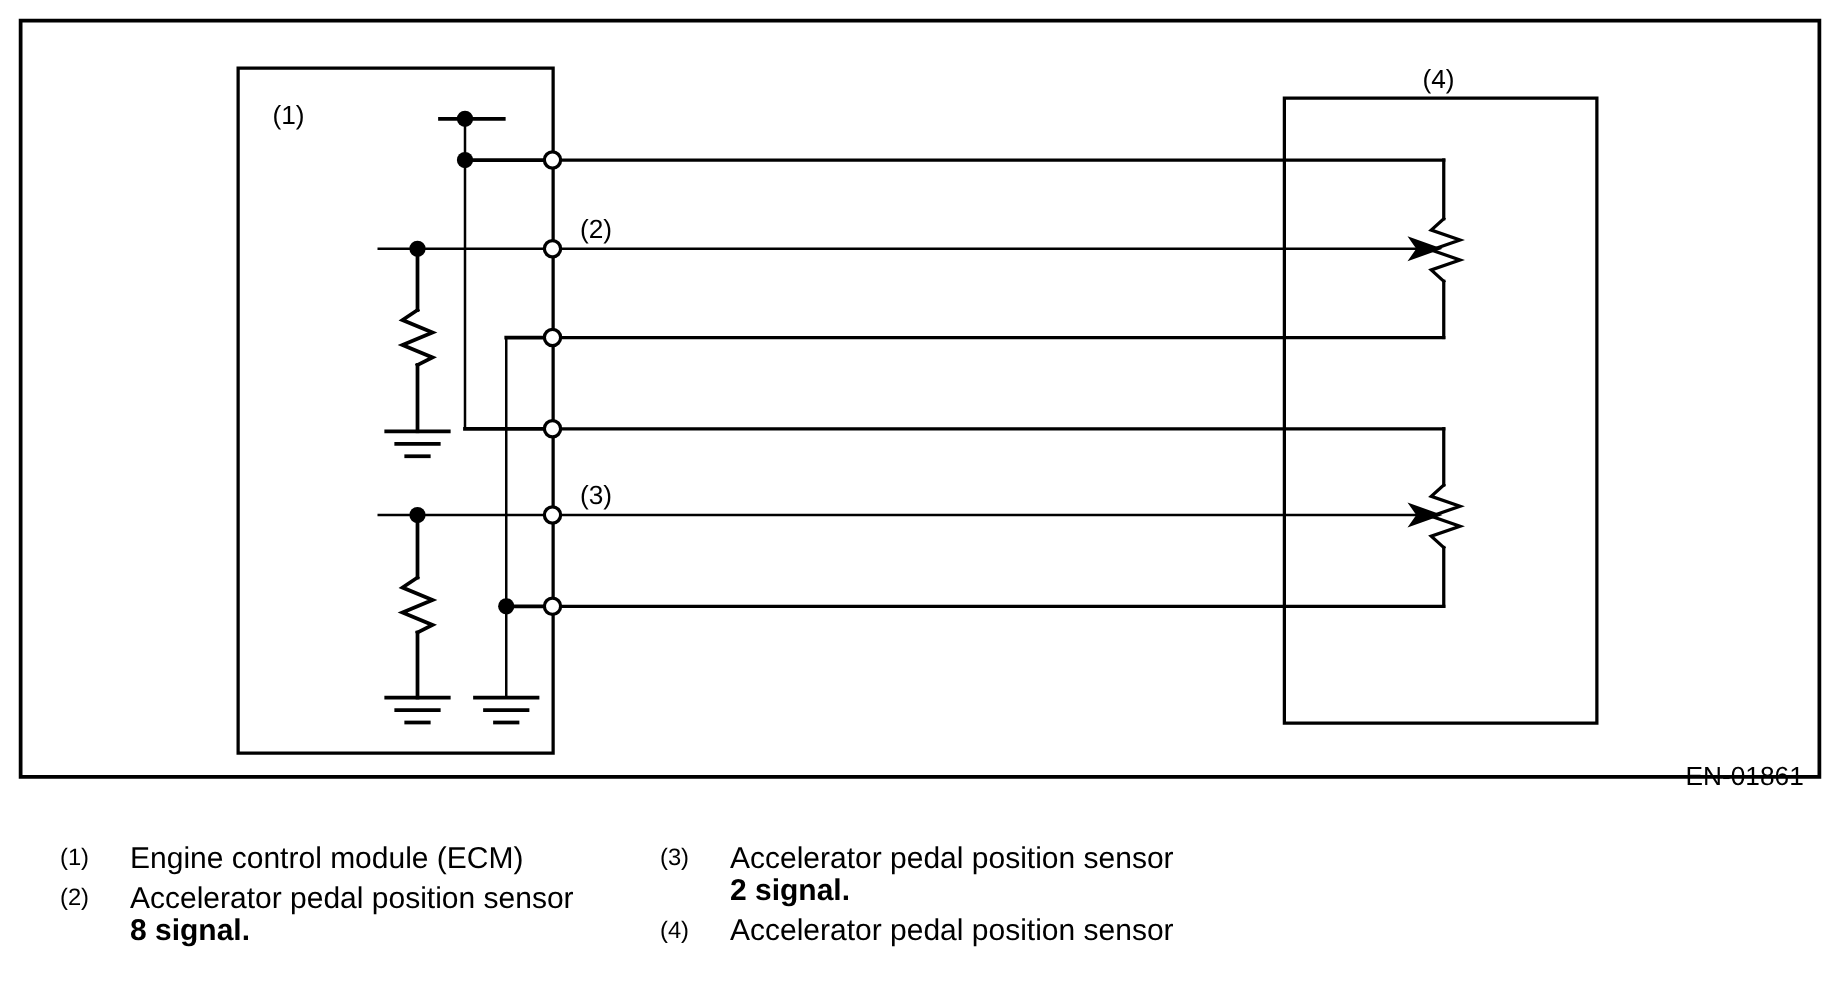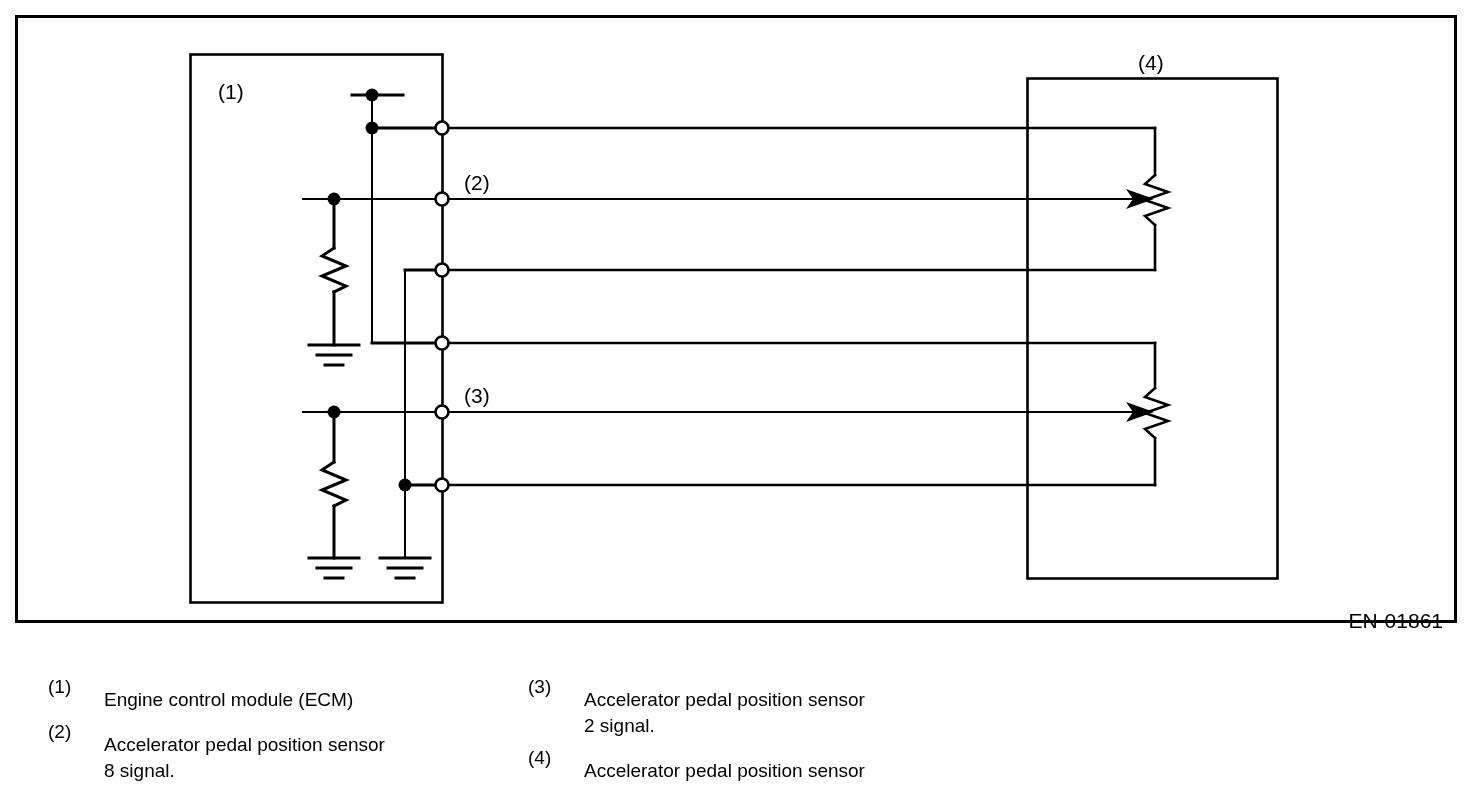--- a/index.html
+++ b/index.html
@@ -32,26 +32,25 @@
   .legend-num{
     flex:0 0 auto;
     width:56px;
     font-size:19px;
     color:#000;
     line-height:26px;
     white-space:nowrap;
   }
   .legend-text{
     flex:1 1 auto;
-    font-size:19px;
+    font-size:24px;
     color:#000;
     line-height:26px;
-    margin-top:13px;
   }
-  .legend-text .l2{display:block;}
+  .legend-text .l2{display:block;font-weight:bold;}
 </style>
 </head>
 <body>
 
 <div id="stage">
 
   <svg id="diagram" viewBox="0 0 1472 660">
 
     <rect x="16.5" y="16.5" width="1439" height="605" fill="#ffffff" stroke="#000000" stroke-width="3"></rect>
 

